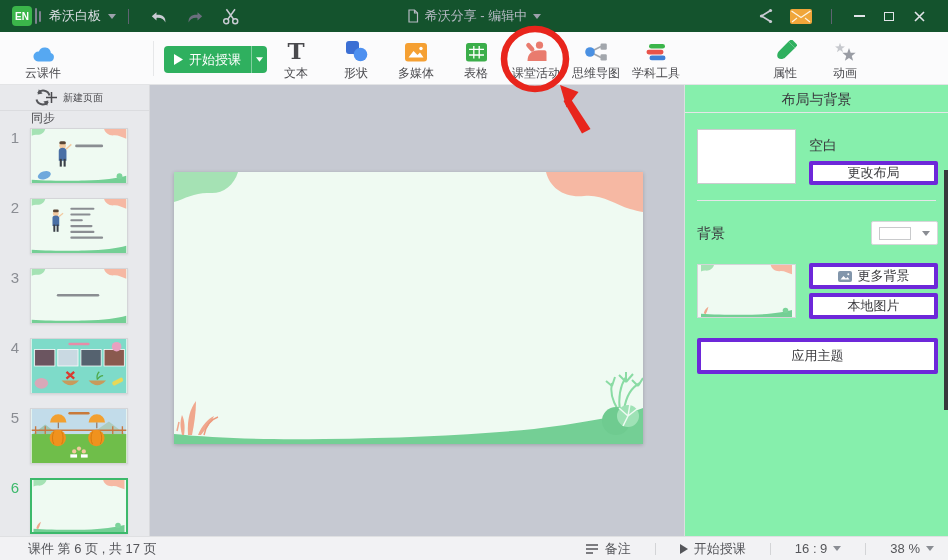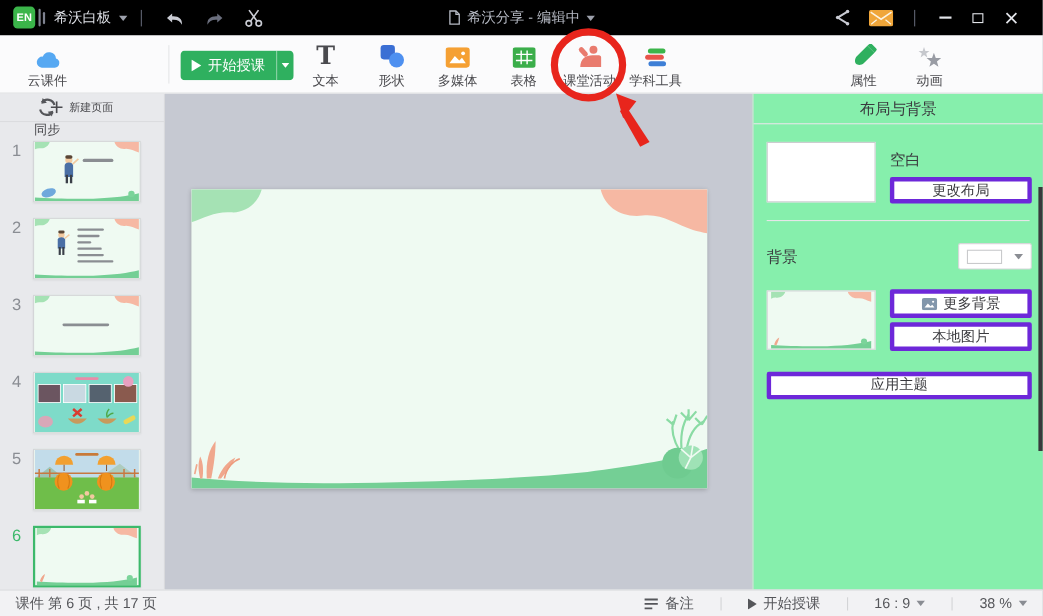--- a/index.html
+++ b/index.html
@@ -9,21 +9,21 @@
     font-family: "Liberation Sans", "DejaVu Sans", sans-serif;
     background: #C6C9D2;
     overflow: hidden;
     color: #4A4A4E;
   }
   svg { display:block; }
 
   
   .titlebar {
     position:absolute; top:0; left:0; right:0; height:32px;
-    background:#000000; display:flex; align-items:center; z-index:20;
+    background:#14532d; display:flex; align-items:center; z-index:20;
   }
   .tb-left { display:flex; align-items:center; padding-left:12px; }
   .logo {
     width:20px; height:20px; border-radius:4px; background:#3BB54A;
     color:#fff; font-size:10px; font-weight:bold;
     display:flex; align-items:center; justify-content:center;
   }
   .logo-pages { display:flex; gap:2px; margin-left:3px; align-items:center; }
   .logo-pages i { display:block; width:2px; background:#7e828f; border-radius:1px; }
   .logo-pages i:nth-child(1){ height:16px; }
@@ -124,30 +124,30 @@
     background:#fff; border:1px solid #D6D7D9; border-radius:2px;
     display:flex; align-items:center; padding:0 7px; justify-content:space-between;
   }
   .color-swatch { width:32px; height:13px; background:#fff; border:1px solid #C9CACC; }
   .bg-preview {
     position:absolute; left:12px; top:179px; width:99px; height:54px;
     border:1px solid #D4D5D8; overflow:hidden; background:#EFFAF2;
   }
   .btn-morebg { position:absolute; left:124px; top:178px; width:129px; height:26px; }
   .btn-localimg { position:absolute; left:124px; top:208px; width:129px; height:26px; }
-  .btn-theme { position:absolute; left:12px; top:253px; width:241px; height:25px;align-items:flex-end; }
+  .btn-theme { position:absolute; left:12px; top:253px; width:241px; height:36px; }
   .panel-scrollbar { position:absolute; right:0; top:85px; width:4px; height:240px; background:#38393C; z-index:30; }
 
   
   .statusbar {
     position:absolute; bottom:0; left:0; right:0; height:24px;
     background:#F2F2F4; border-top:1px solid #DFE0E2;
     display:flex; align-items:center; font-size:13px; color:#55565A; z-index:15;
   }
-  .sb-left { padding-left:14px; }
+  .sb-left { padding-left:28px; }
   .sb-right { margin-left:auto; display:flex; align-items:center; gap:24px; padding-right:14px; }
   .sb-item { display:flex; align-items:center; gap:6px; }
   .sb-sep { width:1px; height:12px; background:#D3D4D6; }
 
   
   .annotation { position:absolute; top:0; left:0; z-index:40; pointer-events:none; }
 </style>
 </head>
 <body>
 
@@ -311,20 +311,31 @@
       <div class="ticon">
         <svg width="23" height="22" viewBox="0 0 23 22">
           <g fill="#E97B6E">
             <circle cx="14.5" cy="5.2" r="3.6"></circle>
             <path d="M2.5 21 C2.5 13.5 7.5 10.3 13.5 10.3 L19.5 10.3 C20.6 10.3 21.5 11.2 21.5 12.3 L21.5 21 Z"></path>
             <rect x="3" y="2.2" width="4.6" height="10" rx="2.3" transform="rotate(-42 5.3 7.2)"></rect>
           </g>
         </svg>
       </div>
       <div class="tlabel">课堂活动</div>
+    </div>
+    <div class="tool">
+      <div class="ticon">
+        <svg width="24" height="20" viewBox="0 0 24 20">
+          <path d="M9 8.5 L17 4.5 M9 11.5 L17 15.5" stroke="#A2A6AC" stroke-width="1.6"></path>
+          <circle cx="6" cy="10" r="4.8" fill="#4A90E2"></circle>
+          <rect x="16.5" y="1.5" width="6.3" height="6.3" rx="1.2" fill="#A2A6AC"></rect>
+          <rect x="16.5" y="12.2" width="6.3" height="6.3" rx="1.2" fill="#A2A6AC"></rect>
+        </svg>
+      </div>
+      <div class="tlabel">思维导图</div>
     </div>
     <div class="tool">
       <div class="ticon">
         <svg width="22" height="19" viewBox="0 0 22 19">
           <rect x="4" y="1" width="16" height="4.6" rx="2.3" fill="#3BB54A"></rect>
           <rect x="1.5" y="6.8" width="17" height="4.6" rx="2.3" fill="#E8534A"></rect>
           <rect x="4.5" y="12.6" width="16" height="4.6" rx="2.3" fill="#3E7FD6"></rect>
         </svg>
       </div>
       <div class="tlabel">学科工具</div>

